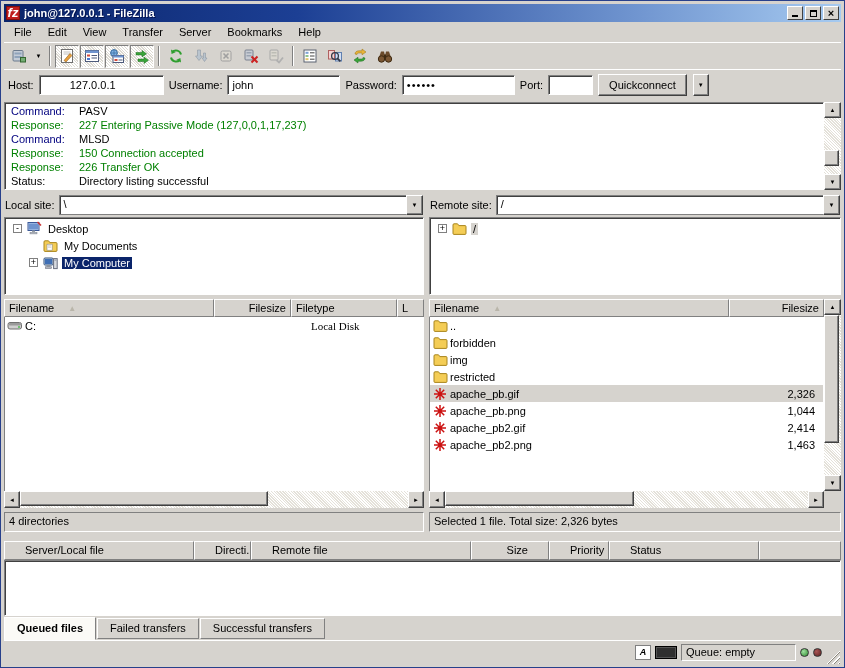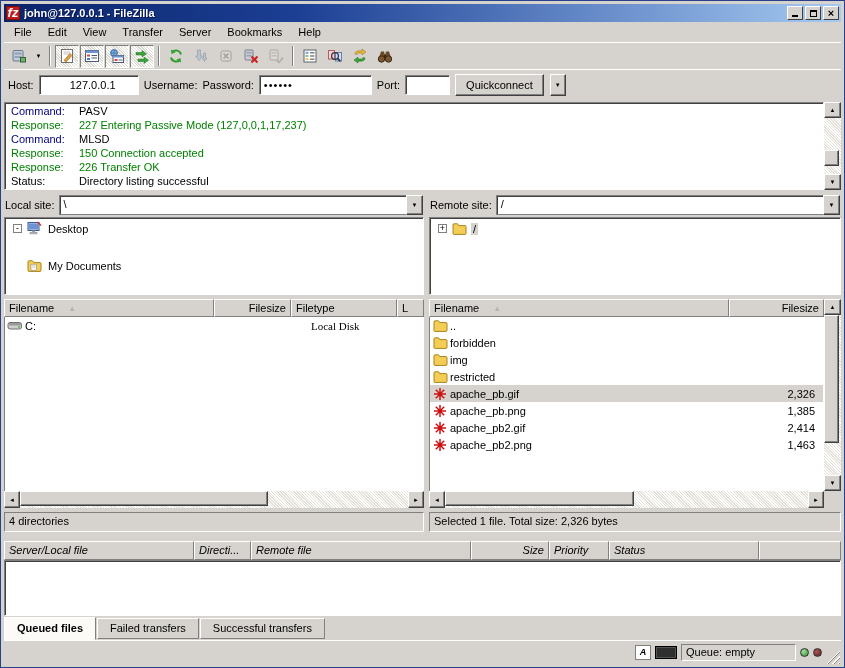--- a/index.html
+++ b/index.html
@@ -48,21 +48,21 @@
     border-left:1px solid #808080; border-right:1px solid #fff; }
 
   
   .quickbar { height:31px; flex:0 0 31px; display:flex; align-items:center; gap:5px; padding:0 4px;
     border-top:1px solid #fff; }
   .qlabel { white-space:nowrap; }
   .qinput { height:20px; background:#fff; border:1px solid #808080;
     border-right-color:#fff; border-bottom-color:#fff;
     box-shadow:inset 1px 1px 0 #404040;
     font-family:"Liberation Sans",sans-serif; font-size:11px; padding:0 4px; }
-  .w-host { width:100px;padding-left:30px; } .w-user { width:113px; } .w-pass { width:113px; letter-spacing:1px; } .w-port { width:45px; }
+  .w-host { width:125px;padding-left:30px; } .w-user { width:113px; } .w-pass { width:113px; letter-spacing:1px; } .w-port { width:45px; }
   .qc-btn { height:22px; padding:0 10px; background:#d6d3ce;
     border:1px solid; border-color:#fff #404040 #404040 #fff;
     box-shadow:inset -1px -1px 0 #808080;
     font-family:"Liberation Sans",sans-serif; font-size:11px; }
   .qc-drop { width:16px; height:22px; background:#d6d3ce;
     border:1px solid; border-color:#fff #404040 #404040 #fff;
     box-shadow:inset -1px -1px 0 #808080;
     font-size:6px; display:flex; align-items:center; justify-content:center; margin-left:1px; }
 
   
@@ -114,21 +114,21 @@
 
   .tree-panel { flex:0 0 78px; overflow:hidden; padding:2px 0; }
   .tree-row { display:flex; align-items:center; height:17px; }
   .expander { width:9px; height:9px; flex:0 0 9px; border:1px solid #808080; background:#fff;
     font-size:9px; line-height:7px; text-align:center; margin-right:4px; color:#000; }
   .expander.blank { visibility:hidden; }
   .tree-icon { width:16px; flex:0 0 16px; display:flex; justify-content:center; margin-right:4px; }
   .tree-label { padding:0 2px; white-space:nowrap; }
   .tree-label.sel-dark { background:#0a246a; color:#fff; }
   .tree-label.sel-gray { background:#d6d3ce; color:#000; }
-  .ind-1 { padding-left:8px; } .ind-2 { padding-left:8px;margin-top:20px; }
+  .ind-1 { padding-left:8px; } .ind-2 { padding-left:24px; }
 
   .hsplit { flex:0 0 4px; }
 
   .list-panel { flex:0 0 209px; display:flex; flex-direction:column; }
   .list-panel-r { flex:0 0 209px; display:flex; }
   .lp-main { flex:1; display:flex; flex-direction:column; overflow:hidden; }
   .list-header { height:18px; flex:0 0 18px; display:flex; background:#d6d3ce; }
   .hcell { background:#d6d3ce; border:1px solid; border-color:#fff #808080 #808080 #fff;
     padding:1px 4px; white-space:nowrap; overflow:hidden; display:flex; align-items:center; gap:14px; }
   .hcell .sort-arrow { color:#b9b5aa; font-size:8px; }
@@ -145,21 +145,21 @@
   .grid-l .fname { flex:0 0 209px; }
   .grid-l .fsize { width:77px; flex:0 0 77px; }
 
   .pane-status { height:20px; flex:0 0 20px; margin-top:4px; background:#d6d3ce;
     border:1px solid; border-color:#808080 #fff #fff #808080; padding:2px 4px; white-space:nowrap; overflow:hidden; }
 
   
   .queue { flex:1; display:flex; flex-direction:column; margin-top:4px; }
   .queue-header { height:19px; flex:0 0 19px; display:flex; }
   .qh { background:#d6d3ce; border:1px solid; border-color:#fff #808080 #808080 #fff;
-    padding:2px 4px; white-space:nowrap; overflow:hidden;font-style:italic; }
+    padding:2px 20px; white-space:nowrap; overflow:hidden; }
   .qh.r { text-align:right; }
   .queue-body { flex:1; background:#fff; border:1px solid #808080;
     border-right-color:#fff; border-bottom-color:#fff; box-shadow:inset 1px 1px 0 #404040; }
   .tabs-row { height:24px; flex:0 0 24px; display:flex; align-items:flex-start; padding-top:2px; gap:1px; }
   .tab { background:#d6d3ce; border:1px solid; border-color:#fff #808080 #808080 #fff;
     padding:3px 12px 4px; }
   .tab.active { background:#fbfaf6; font-weight:bold; border-bottom-color:#fbfaf6; position:relative; top:-1px; padding:4px 12px 5px; }
 
   
   .statusbar { height:24px; flex:0 0 24px; display:flex; align-items:center; gap:4px;
@@ -325,20 +325,21 @@
           <circle cx="11.5" cy="11" r="3.2" fill="#7a5633" stroke="#3f2a12"></circle>
           <rect x="7" y="6.5" width="2" height="3.5" fill="#3f2a12"></rect>
         </svg>
     </div>
   </div>
 
   <div class="quickbar">
     <span class="qlabel">Host:</span>
     <input class="qinput w-host" type="text" value="127.0.0.1" style="">
     <span class="qlabel">Username:</span>
+    <input class="qinput w-user" type="text" value="john" style="">
     <span class="qlabel">Password:</span>
     <input class="qinput w-pass" type="text" value="••••••" style="">
     <span class="qlabel">Port:</span>
     <input class="qinput w-port" type="text" value="" style="">
     <button class="qc-btn">Quickconnect</button>
     <div class="qc-drop">▼</div>
   </div>
 
   <div class="log-wrap">
     <div class="log-pane sunken">
@@ -560,21 +561,21 @@
                     <g stroke="#cc1111" stroke-width="1.5">
                       <line x1="7" y1="1" x2="7" y2="13"></line>
                       <line x1="1" y1="7" x2="13" y2="7"></line>
                       <line x1="2.8" y1="2.8" x2="11.2" y2="11.2"></line>
                       <line x1="11.2" y1="2.8" x2="2.8" y2="11.2"></line>
                     </g>
                     <circle cx="7" cy="7" r="2" fill="#cc1111"></circle>
                   </svg>
                 </span>
                 <span class="fname">apache_pb.png</span>
-                <span class="fsize">1,385</span>
+                <span class="fsize">1,044</span>
               </div>
             <div class="frow">
                 <span class="ficon">
                   <svg width="14" height="14" viewBox="0 0 14 14">
                     <g stroke="#cc1111" stroke-width="1.5">
                       <line x1="7" y1="1" x2="7" y2="13"></line>
                       <line x1="1" y1="7" x2="13" y2="7"></line>
                       <line x1="2.8" y1="2.8" x2="11.2" y2="11.2"></line>
                       <line x1="11.2" y1="2.8" x2="2.8" y2="11.2"></line>
                     </g>

